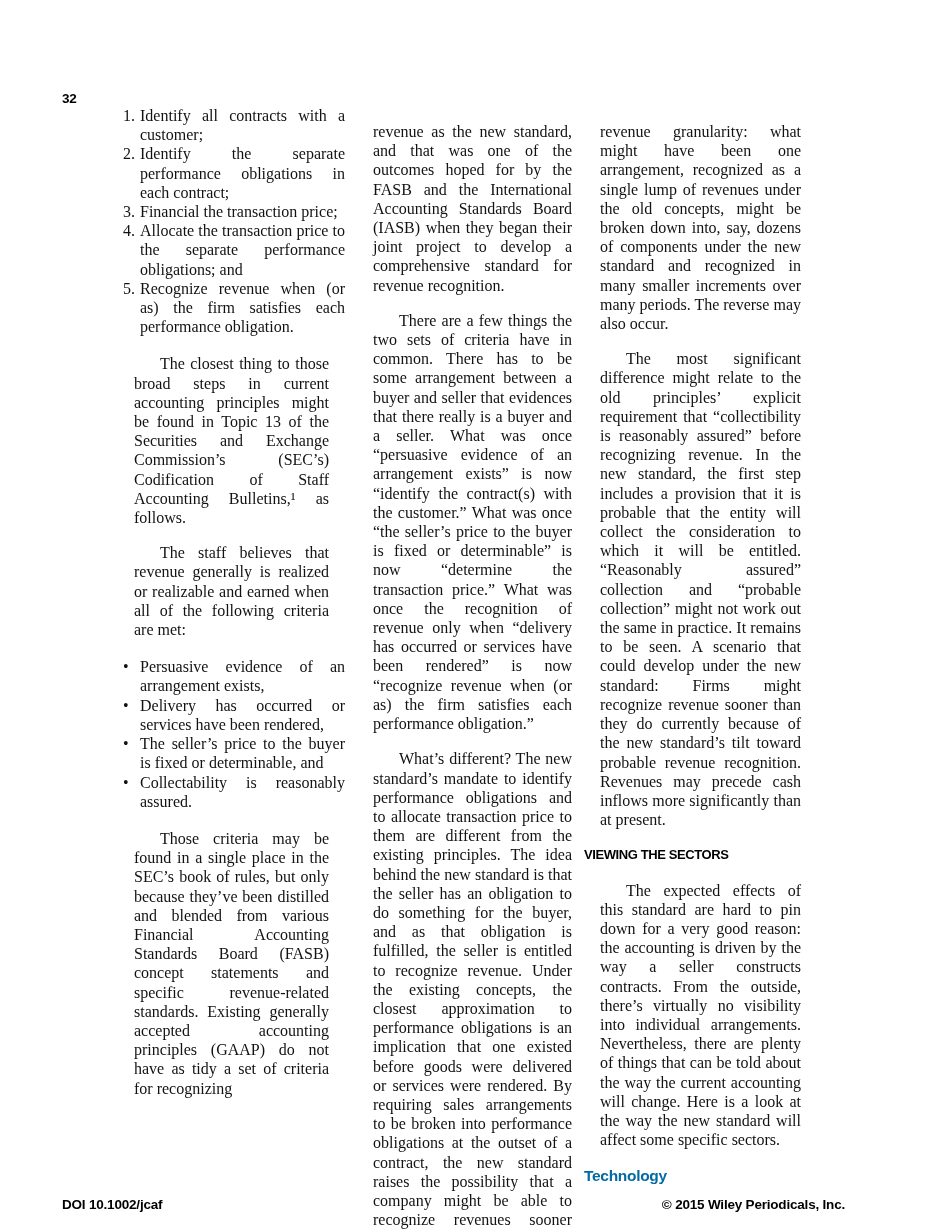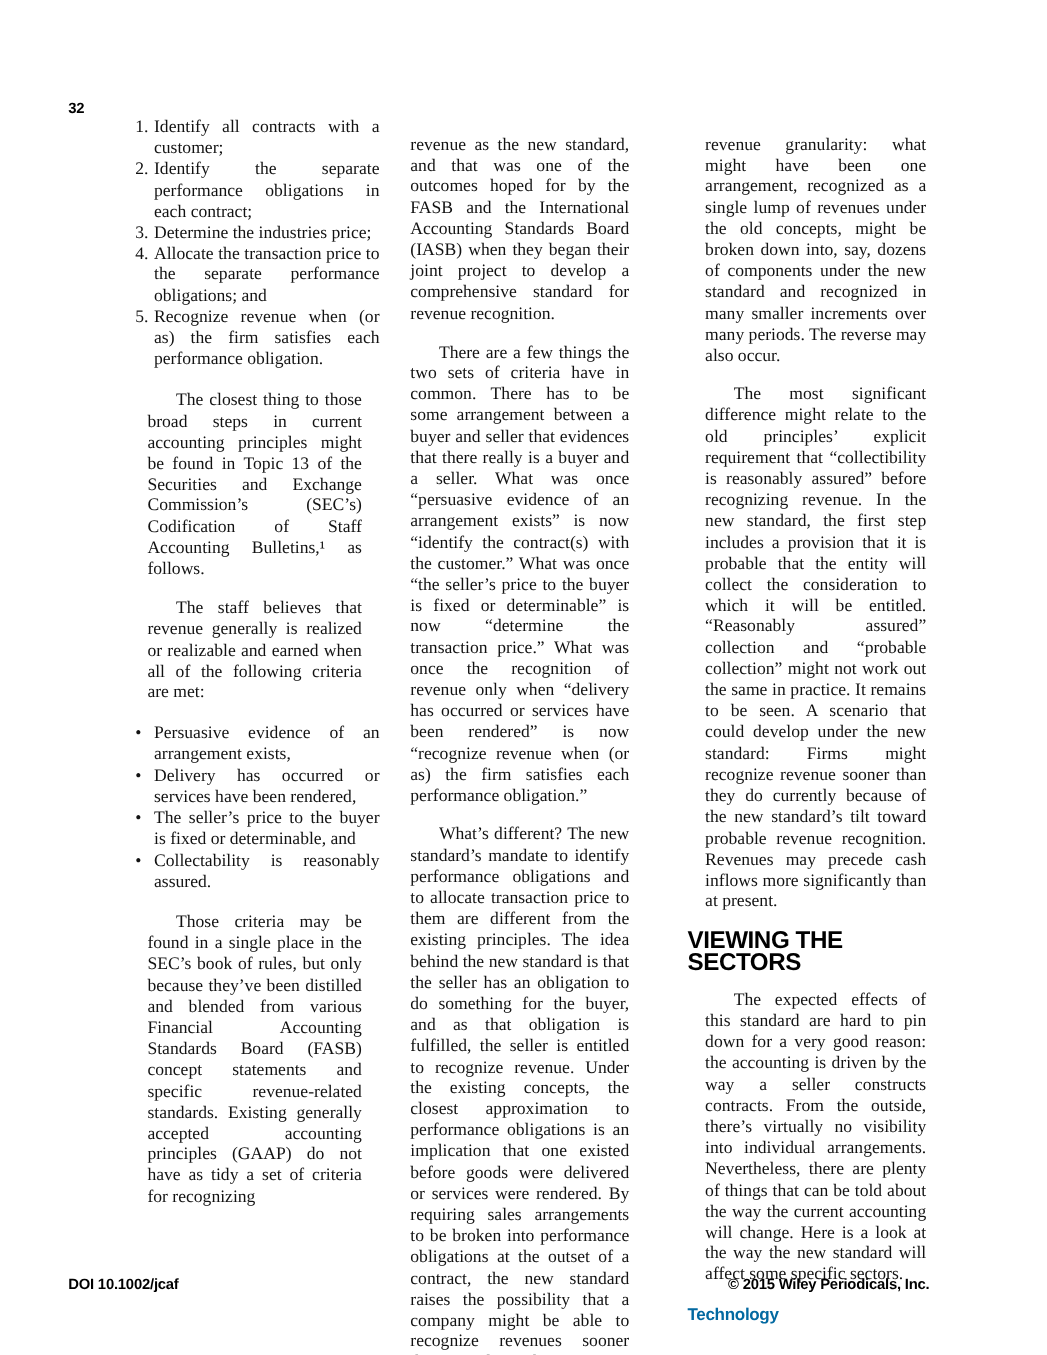--- a/index.html
+++ b/index.html
@@ -12,50 +12,50 @@
   .page{position:relative;width:952px;height:1232px;background:#ffffff;overflow:hidden;}
 
   
   .running-head{
     position:absolute;top:54px;left:62px;right:107px;
     display:flex;justify-content:space-between;align-items:flex-end;
     font-family:"Liberation Sans", sans-serif;
     font-weight:700;font-size:13.5px;letter-spacing:-0.2px;color:#000;margin-top:37px;
   }
   .running-foot{
-    position:absolute;top:1160px;left:62px;right:107px;
+    position:absolute;top:1197px;left:62px;right:107px;
     display:flex;justify-content:space-between;align-items:flex-end;
     font-family:"Liberation Sans", sans-serif;
     font-weight:700;font-size:13.5px;letter-spacing:-0.2px;color:#000;
   }
 
   
   .col{
     position:absolute;top:106px;
     font-size:16px;line-height:19.2px;
     text-align:justify;
   }
   .col1{left:118px;width:227px;}
   .col2{left:357px;width:231px;}
-  .col3{left:625px;width:233px;}
+  .col3{left:584px;width:233px;}
 
   p{margin:16px;}
   p.indent{text-indent:26px;}
 
   
   .hlist{margin:0 0 18px 0;}
   .hlist.gap-top{margin-top:18px;}
   .hitem{display:flex;}
   .hitem .mk{flex:0 0 22px;padding-left:5px;box-sizing:border-box;}
   .hitem .tx{flex:1;text-align:justify;}
 
   
   .sec-head{
     font-family:"Liberation Sans", sans-serif;
-    font-weight:700;font-size:22px;letter-spacing:-0.4px;
+    font-weight:700;font-size:13px;letter-spacing:-0.4px;
     text-align:left;margin:15px 0 13px 0;color:#000;
   }
   .sub-head{
     font-family:"Liberation Sans", sans-serif;
     font-weight:700;font-size:15.5px;letter-spacing:-0.3px;
     text-align:left;margin:17px 0 14px 0;color:#0369a1;
   }
 </style>
 </head>
 <body>
@@ -71,21 +71,21 @@
       <div class="hitem">
         <span class="mk">1.</span>
         <span class="tx">Identify all contracts with a customer;</span>
       </div>
       <div class="hitem">
         <span class="mk">2.</span>
         <span class="tx">Identify the separate performance obligations in each contract;</span>
       </div>
       <div class="hitem">
         <span class="mk">3.</span>
-        <span class="tx">Determine the industries price;</span>
+        <span class="tx">Financial the transaction price;</span>
       </div>
       <div class="hitem">
         <span class="mk">4.</span>
         <span class="tx">Allocate the transaction price to the separate performance obligations; and</span>
       </div>
       <div class="hitem">
         <span class="mk">5.</span>
         <span class="tx">Recognize revenue when (or as) the firm satisfies each performance obligation.</span>
       </div>
     </div>

